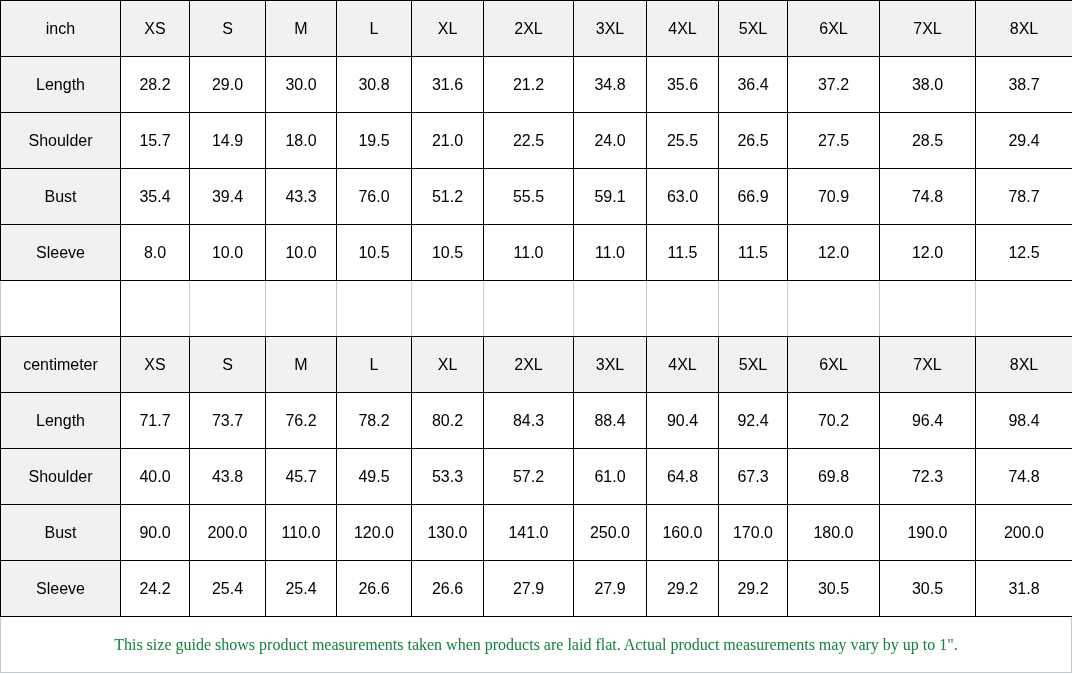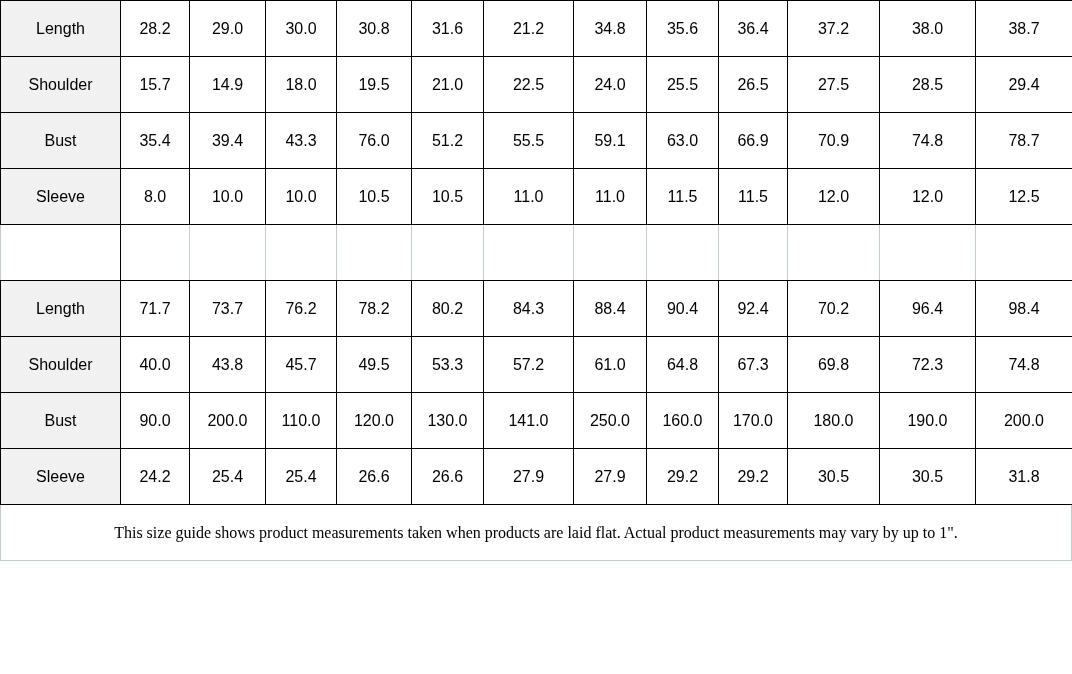--- a/index.html
+++ b/index.html
@@ -50,21 +50,21 @@
     width: 1070px;
     height: 55px;
     border: 1px solid #c3ccd6;
     border-top: none;
     display: flex;
     align-items: center;
     justify-content: center;
     background: #ffffff;
     font-family: "Liberation Serif", serif;
     font-size: 16px;
-    color: #000000;
+    color: #15803d;
     text-align: center;
   }
 </style>
 </head>
 <body>
 
 <table class="size-guide">
   <colgroup>
     <col style="width:120px">
     <col style="width:69px">
@@ -75,20 +75,35 @@
     <col style="width:90px">
     <col style="width:73px">
     <col style="width:72px">
     <col style="width:69px">
     <col style="width:92px">
     <col style="width:96px">
     <col style="width:97px">
   </colgroup>
   <tbody id="size-tbody">
       <tr>
+        <th class="cell head label">inch</th>
+        <th class="cell head">XS</th>
+        <th class="cell head">S</th>
+        <th class="cell head">M</th>
+        <th class="cell head">L</th>
+        <th class="cell head">XL</th>
+        <th class="cell head">2XL</th>
+        <th class="cell head">3XL</th>
+        <th class="cell head">4XL</th>
+        <th class="cell head">5XL</th>
+        <th class="cell head">6XL</th>
+        <th class="cell head">7XL</th>
+        <th class="cell head">8XL</th>
+      </tr>
+      <tr>
         <th class="cell label">Length</th>
         <td class="cell value">28.2</td>
         <td class="cell value">29.0</td>
         <td class="cell value">30.0</td>
         <td class="cell value">30.8</td>
         <td class="cell value">31.6</td>
         <td class="cell value">21.2</td>
         <td class="cell value">34.8</td>
         <td class="cell value">35.6</td>
         <td class="cell value">36.4</td>
@@ -150,20 +165,35 @@
         <td></td>
         <td></td>
         <td></td>
         <td></td>
         <td></td>
         <td></td>
         <td></td>
         <td></td>
       </tr>
       <tr>
+        <th class="cell head label">centimeter</th>
+        <th class="cell head">XS</th>
+        <th class="cell head">S</th>
+        <th class="cell head">M</th>
+        <th class="cell head">L</th>
+        <th class="cell head">XL</th>
+        <th class="cell head">2XL</th>
+        <th class="cell head">3XL</th>
+        <th class="cell head">4XL</th>
+        <th class="cell head">5XL</th>
+        <th class="cell head">6XL</th>
+        <th class="cell head">7XL</th>
+        <th class="cell head">8XL</th>
+      </tr>
+      <tr>
         <th class="cell label">Length</th>
         <td class="cell value">71.7</td>
         <td class="cell value">73.7</td>
         <td class="cell value">76.2</td>
         <td class="cell value">78.2</td>
         <td class="cell value">80.2</td>
         <td class="cell value">84.3</td>
         <td class="cell value">88.4</td>
         <td class="cell value">90.4</td>
         <td class="cell value">92.4</td>

